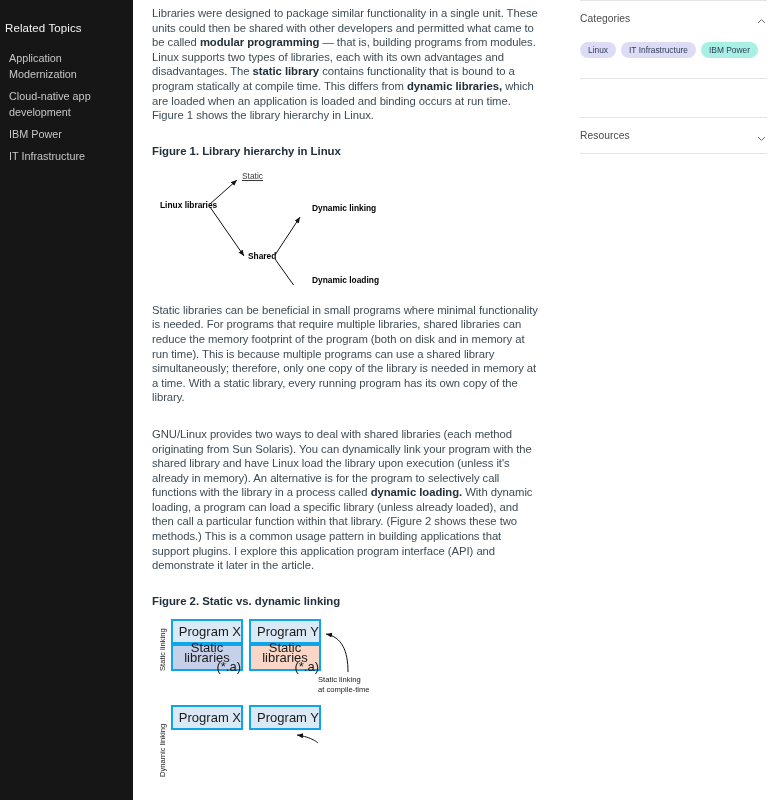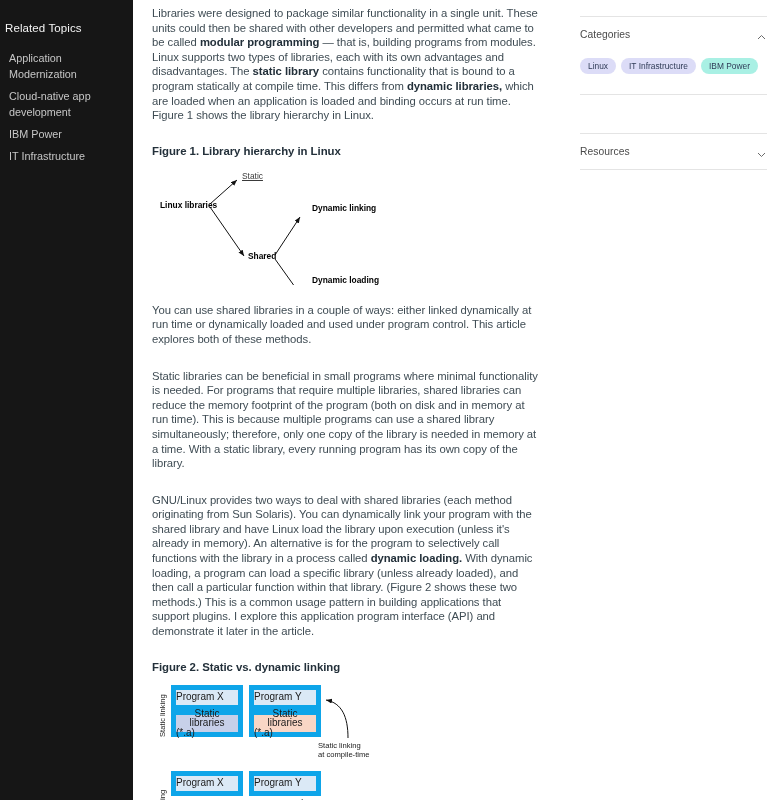--- a/index.html
+++ b/index.html
@@ -77,46 +77,46 @@
   .vlabel {
     position: absolute;
     font-size: 7.6px;
     color: #222;
     white-space: nowrap;
     transform-origin: 0 0;
     transform: rotate(-90deg);
   }
   .dbox {
     position: absolute;
-    border: 5px solid #0ea5e9;
-    font-size: 10px;
+    border: 2px solid #0ea5e9;
+    font-size: 13px;
     color: #1a1a1a;
     text-align: center;
     line-height: 9.4px;
     display: flex;
     flex-direction: column;
-    align-items: flex-start;
+    align-items: flex-end;
     justify-content: center;
   }
   .dcap {
     position: absolute;
     font-size: 7.6px;
     color: #1a1a1a;
     line-height: 9.8px;
     white-space: nowrap;
   }
   .fig2 svg { position: absolute; left: 0; top: 0; pointer-events: none; }
 
   
   .right-panel {
     flex: 0 0 207px;
     width: 207px;
     height: 608px;
     background: #ffffff;
-    padding: 16px 10px;
+    padding: 0 10px;
   }
   .acc {
     border-bottom: 1px solid #e4e4e4;
   }
   .acc-top { border-top: 1px solid #e4e4e4; }
   .acc-head {
     display: flex;
     align-items: center;
     justify-content: space-between;
     height: 35px;
@@ -167,21 +167,20 @@
         <path d="M123,88 L148,50" stroke="#111" stroke-width="1" fill="none" marker-end="url(#ah)"></path>
         <path d="M123,92 L148,127" stroke="#111" stroke-width="1" fill="none" marker-end="url(#ah)"></path>
       </svg>
       <div class="f1lab bold" style="left:0px; top:33px;">Linux libraries</div>
       <div class="f1lab thin" style="left:90px; top:4px;">Static</div>
       <div class="f1lab bold" style="left:88px; top:84px;">Shared</div>
       <div class="f1lab bold" style="left:152px; top:36px;">Dynamic linking</div>
       <div class="f1lab bold" style="left:152px; top:91px;margin-top:17px;">Dynamic loading</div>
     </div>
 
-    <p class="para">You can use shared libraries in a couple of ways: either linked dynamically at run time or dynamically loaded and used under program control. This article explores both of these methods.</p>
 
     <p class="para">Static libraries can be beneficial in small programs where minimal functionality is needed. For programs that require multiple libraries, shared libraries can reduce the memory footprint of the program (both on disk and in memory at run time). This is because multiple programs can use a shared library simultaneously; therefore, only one copy of the library is needed in memory at a time. With a static library, every running program has its own copy of the library.</p>
 
     <p class="para"><span>GNU/Linux provides two ways to deal with shared libraries (each method originating from Sun Solaris). You can dynamically link your program with the shared library and have Linux load the library upon execution (unless it's already in memory). An alternative is for the program to selectively call functions with the library in a process called </span><b>dynamic loading.</b><span> With dynamic loading, a program can load a specific library (unless already loaded), and then call a particular function within that library. (Figure 2 shows these two methods.) This is a common usage pattern in building applications that support plugins. I explore this application program interface (API) and demonstrate it later in the article.</span></p>
 
     <div class="fig-caption">Figure 2. Static vs. dynamic linking</div>
 
     <div class="fig2">
 
       <div class="vlabel" style="left:6px; top:54px;">Static linking</div>

